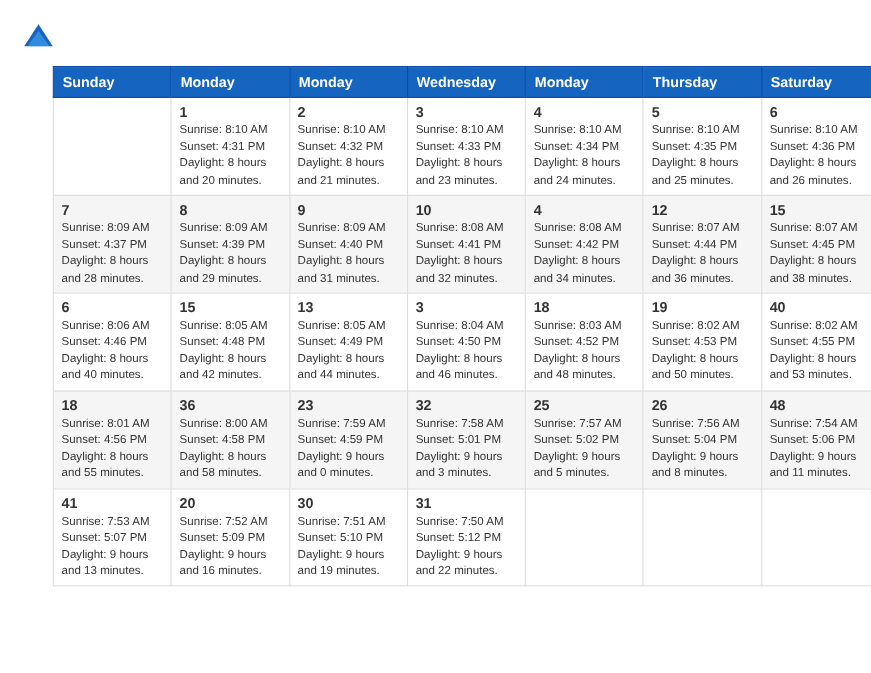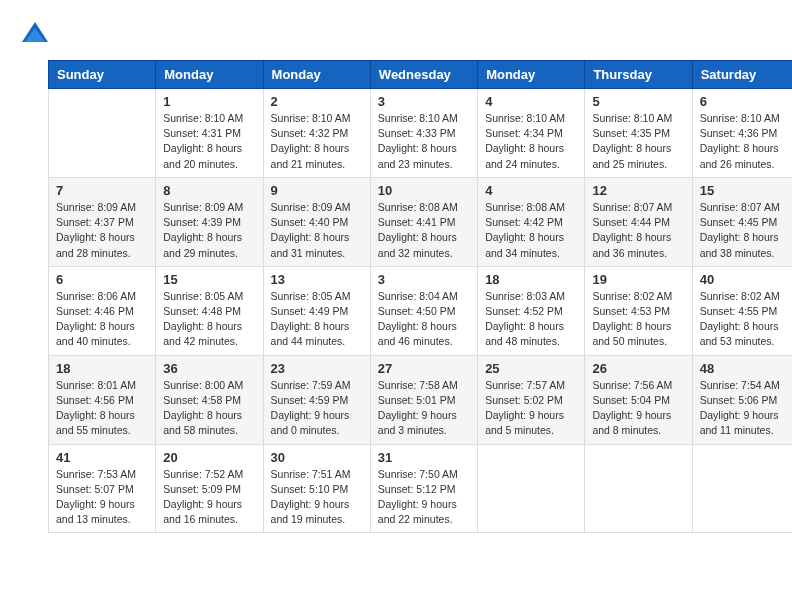--- a/index.html
+++ b/index.html
@@ -220,21 +220,21 @@
         </td>
         <td>
           <span class="day-num">36</span>
           <div class="day-info">Sunrise: 8:00 AM<br>Sunset: 4:58 PM<br>Daylight: 8 hours<br>and 58 minutes.</div>
         </td>
         <td>
           <span class="day-num">23</span>
           <div class="day-info">Sunrise: 7:59 AM<br>Sunset: 4:59 PM<br>Daylight: 9 hours<br>and 0 minutes.</div>
         </td>
         <td>
-          <span class="day-num">27</span>
+          <span class="day-num">32</span>
           <div class="day-info">Sunrise: 7:58 AM<br>Sunset: 5:01 PM<br>Daylight: 9 hours<br>and 3 minutes.</div>
         </td>
         <td>
           <span class="day-num">25</span>
           <div class="day-info">Sunrise: 7:57 AM<br>Sunset: 5:02 PM<br>Daylight: 9 hours<br>and 5 minutes.</div>
         </td>
         <td>
           <span class="day-num">26</span>
           <div class="day-info">Sunrise: 7:56 AM<br>Sunset: 5:04 PM<br>Daylight: 9 hours<br>and 8 minutes.</div>
         </td>

